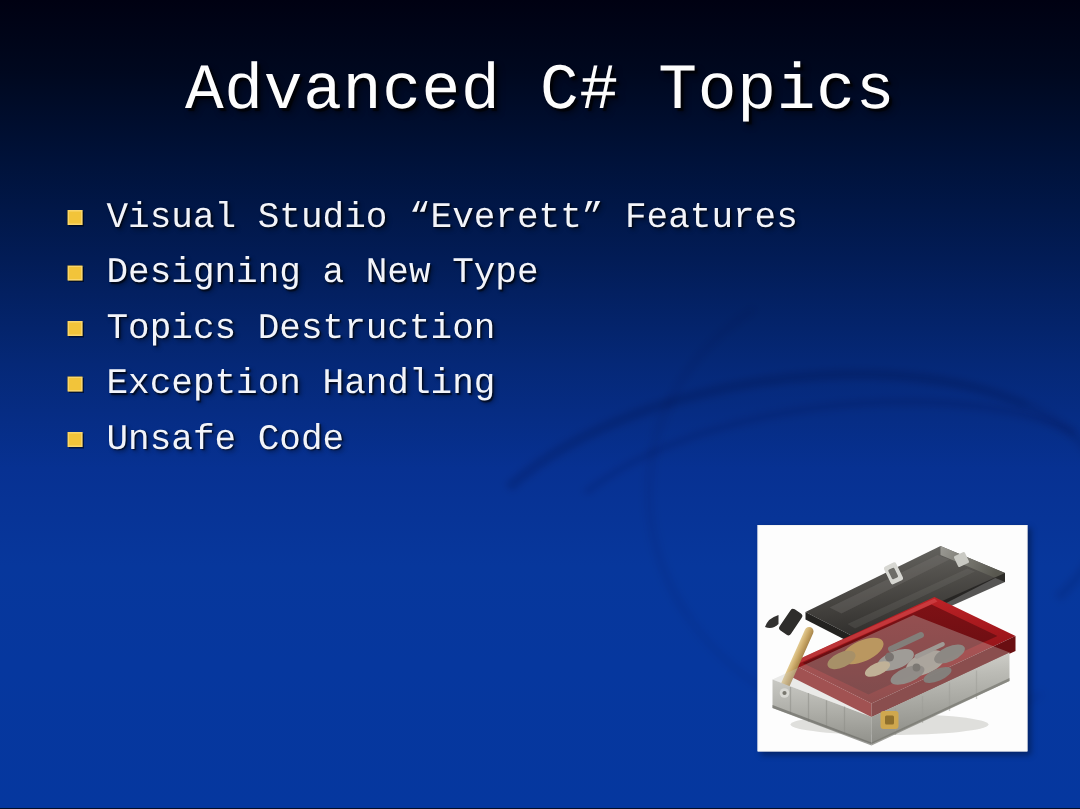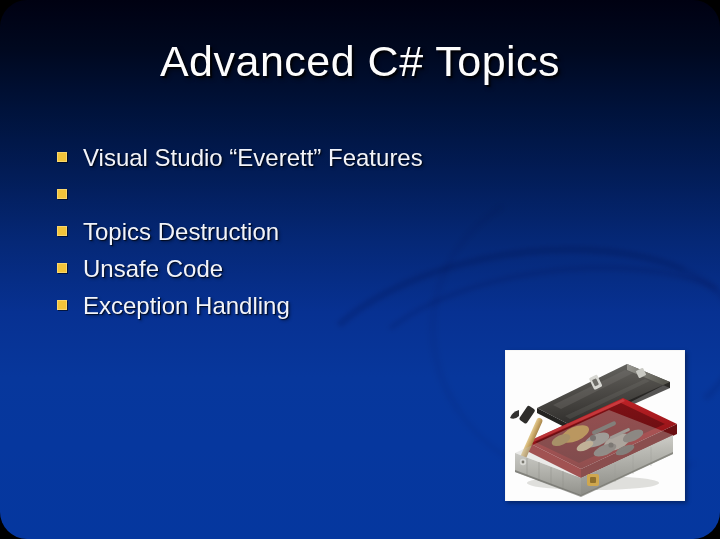--- a/index.html
+++ b/index.html
@@ -6,33 +6,32 @@
   html, body {
     margin: 0;
     padding: 0;
     background: #000;
   }
   #slide {
     position: relative;
     width: 720px;
     height: 539px;
     overflow: hidden;
-    font-family: Liberation Sans, sans-serif;
+    font-family: Liberation Mono, monospace;
     background:
       linear-gradient(to bottom,
         #000112 0%,
         #00081f 9%,
         #00123a 20%,
         #021c56 32%,
         #052877 45%,
         #073192 58%,
         #07379c 70%,
         #06379e 82%,
         #05379f 100%);
-    border-radius: 27px;
   }
 
   
   .swoosh {
     position: absolute;
     border-radius: 50%;
     border-style: solid;
     border-color: transparent;
     pointer-events: none;
   }
@@ -86,21 +85,21 @@
     white-space: nowrap;
   }
 
   
   #bullets {
     position: absolute;
     top: 127px;
     left: 43px;
     width: 450px;
     list-style: none;
-    margin: 12px;
+    margin: 0;
     padding: 0;
   }
   #bullets li {
     position: relative;
     height: 37px;
     padding-left: 28px;
     display: flex;
     align-items: center;
   }
   .bullet-marker {
@@ -151,32 +150,33 @@
 
   <div id="title">Advanced C# Topics</div>
 
   <ul id="bullets">
     <li>
       <span class="bullet-marker"></span>
       <span class="bullet-text">Visual Studio “Everett” Features</span>
     </li>
     <li>
       <span class="bullet-marker"></span>
+      <span class="bullet-text">Designing a New Type</span>
     </li>
     <li>
       <span class="bullet-marker"></span>
       <span class="bullet-text">Topics Destruction</span>
     </li>
     <li>
       <span class="bullet-marker"></span>
+      <span class="bullet-text">Exception Handling</span>
+    </li>
+    <li>
+      <span class="bullet-marker"></span>
       <span class="bullet-text">Unsafe Code</span>
-    </li>
-    <li>
-      <span class="bullet-marker"></span>
-      <span class="bullet-text">Exception Handling</span>
     </li>
   </ul>
 
   <div id="photo">
     <svg id="photo-art" viewBox="0 0 180 151" preserveAspectRatio="none">
       <defs>
         <linearGradient id="lidGrad" x1="0" y1="0" x2="0.2" y2="1">
           <stop offset="0%" stop-color="#6a6a66"></stop>
           <stop offset="35%" stop-color="#55534f"></stop>
           <stop offset="75%" stop-color="#3c3a37"></stop>

